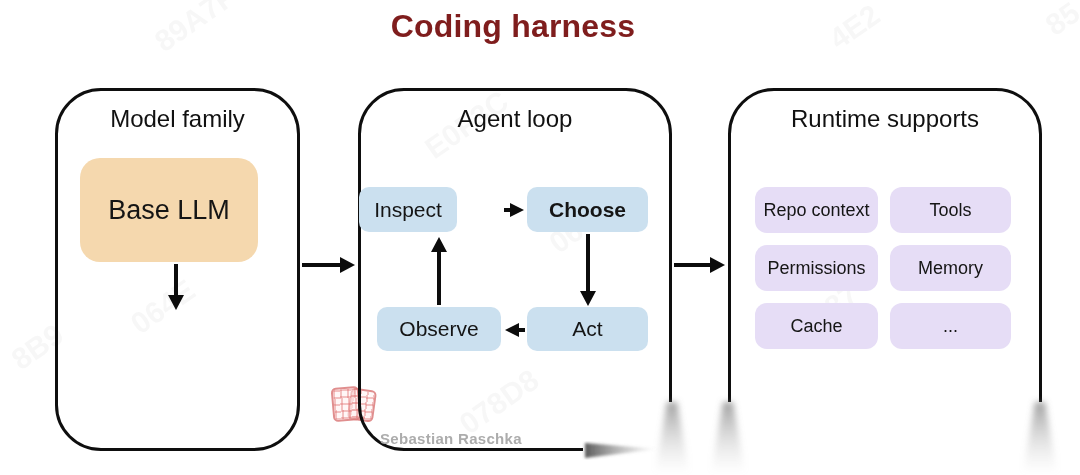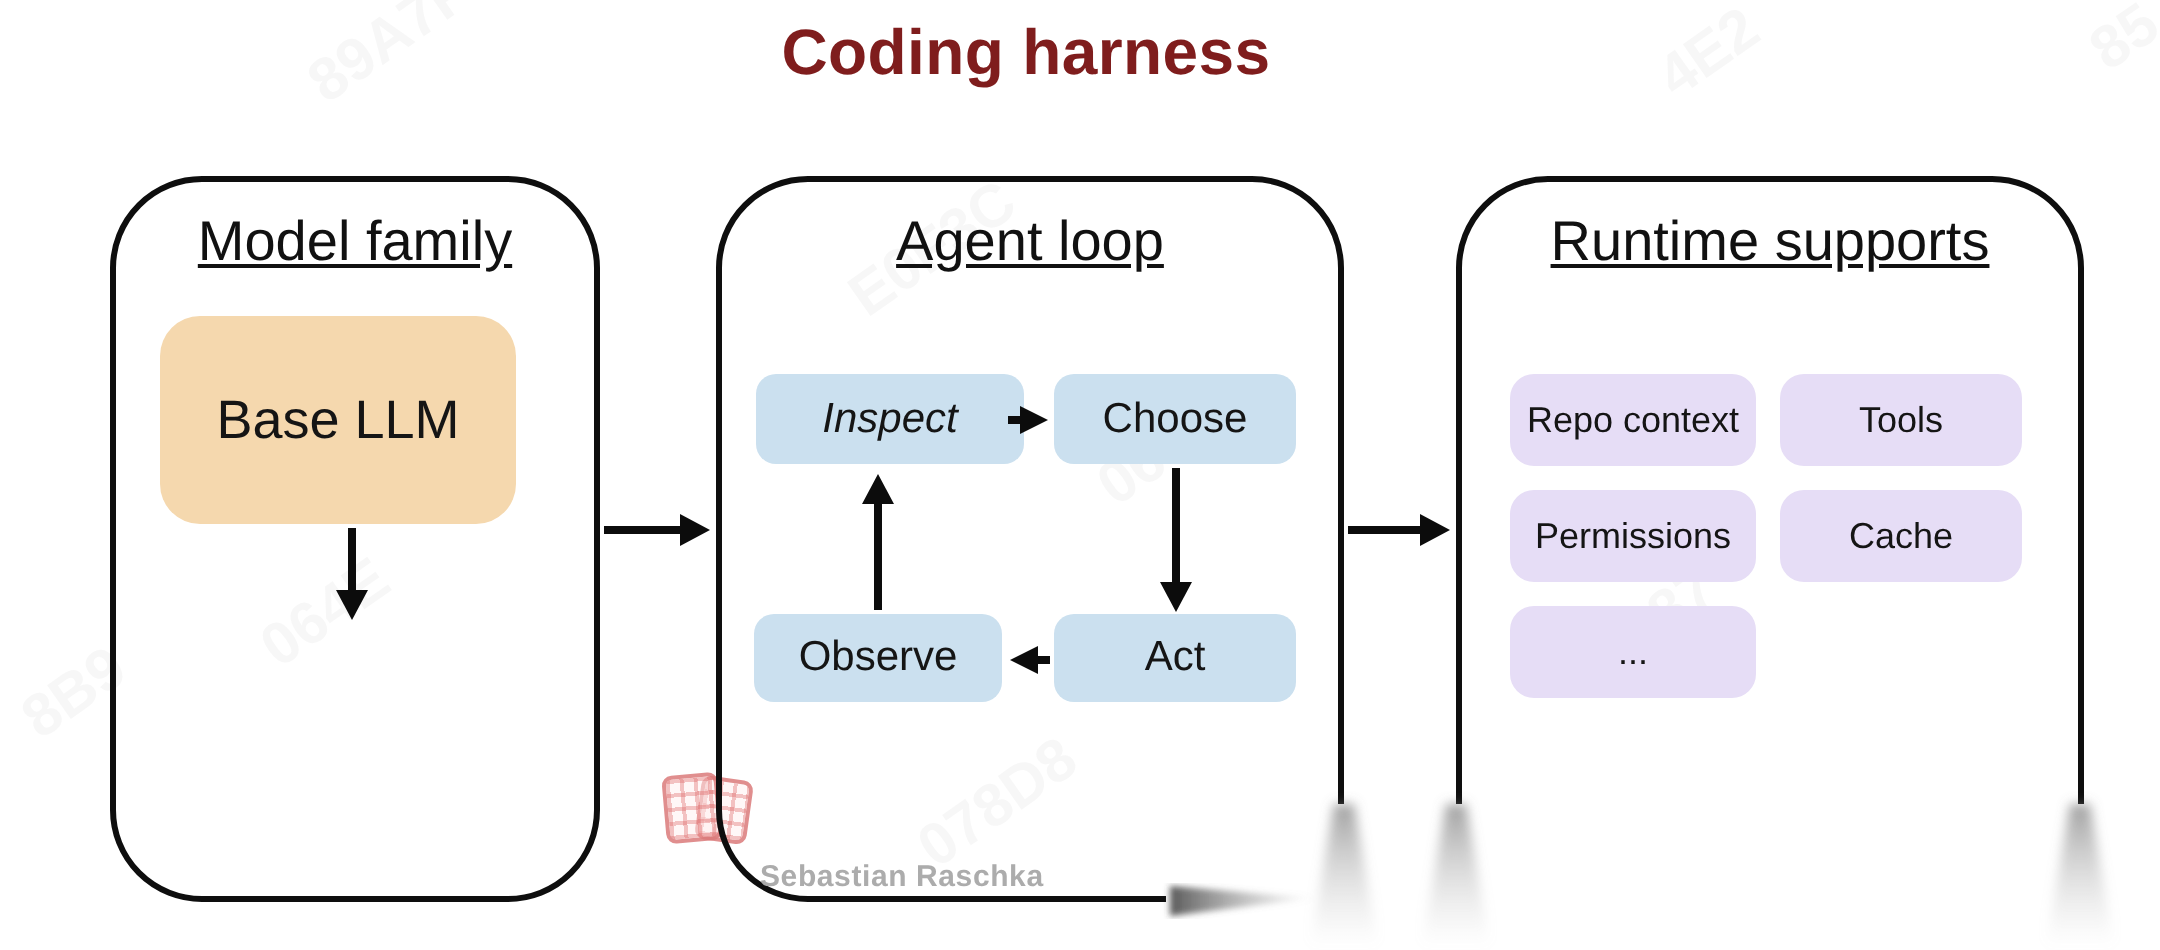--- a/index.html
+++ b/index.html
@@ -36,34 +36,34 @@
   
   .group{
     position:absolute;top:88px;height:363px;border:3.5px solid #0e0e0e;
     border-radius:46px;background:transparent;box-sizing:border-box;
   }
   .g-model  {left:55px; width:245px;}
   .g-agent  {left:358px;width:314px;}
   .g-runtime{left:728px;width:314px;}
   .group-label{
     position:absolute;left:0;top:14px;width:100%;text-align:center;
-    font-size:28px;color:#111;text-decoration:underline;
+    font-size:24px;color:#111;
   }
   
   .node{
     position:absolute;display:flex;align-items:center;justify-content:center;
     text-align:left;box-sizing:border-box;
   }
   .node.orange{background:#F5D8AE;border-radius:20px;font-size:27px;line-height:1.12;}
   .node.blue  {background:#CBE0EF;border-radius:10px;font-size:21px;}
   .node.purple{background:#E6DDF6;border-radius:12px;font-size:18px;}
   .n-base     {left:80px; top:158px;width:178px;height:104px;}
   .n-reason   {left:80px; top:312px;width:180px;height:101px;}
-  .n-inspect  {left:378px;top:187px;width:134px;height:45px;font-style:italic;}
-  .n-choose   {left:527px;top:187px;width:121px;height:45px;}
+  .n-inspect  {left:359px;top:187px;width:98px;height:45px;}
+  .n-choose   {left:527px;top:187px;width:121px;height:45px;font-weight:bold;}
   .n-observe  {left:377px;top:307px;width:124px;height:44px;}
   .n-act      {left:527px;top:307px;width:121px;height:44px;}
   
   .runtime-grid{
     position:absolute;left:755px;top:187px;
     display:grid;grid-template-columns:123px 121px;grid-auto-rows:46px;
     column-gap:19px;row-gap:25px;gap:12px;
   }
   .runtime-grid .node{position:static;}
   
@@ -109,20 +109,21 @@
   <div class="node blue n-observe">Observe</div>
   <div class="node blue n-act">Act</div>
 
   <div class="group g-runtime">
     <div class="group-label">Runtime supports</div>
   </div>
   <div class="runtime-grid">
     <div class="node purple">Repo context</div>
     <div class="node purple">Tools</div>
     <div class="node purple">Permissions</div>
+    <div class="node purple">Memory</div>
     <div class="node purple">Cache</div>
     <div class="node purple">...</div>
   </div>
 
   <div class="signature">Sebastian Raschka</div>
 
   <svg class="overlay" width="1080" height="475" viewBox="0 0 1080 475">
     <g stroke="#0c0c0c" stroke-width="4" fill="#0c0c0c">
 
       <g>

